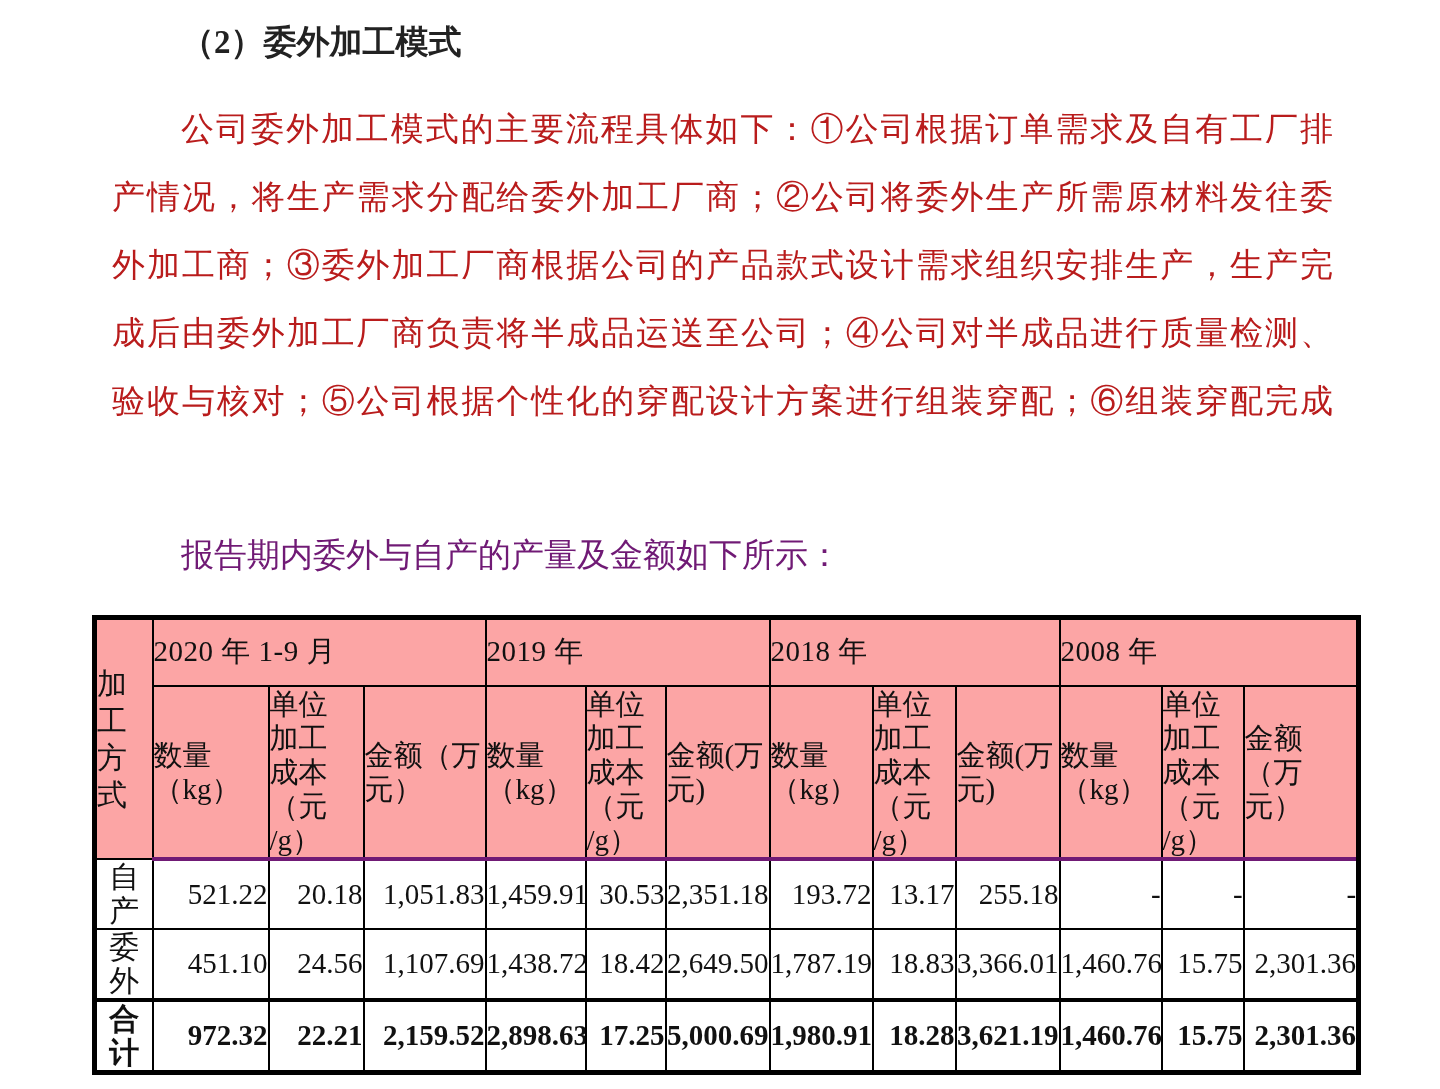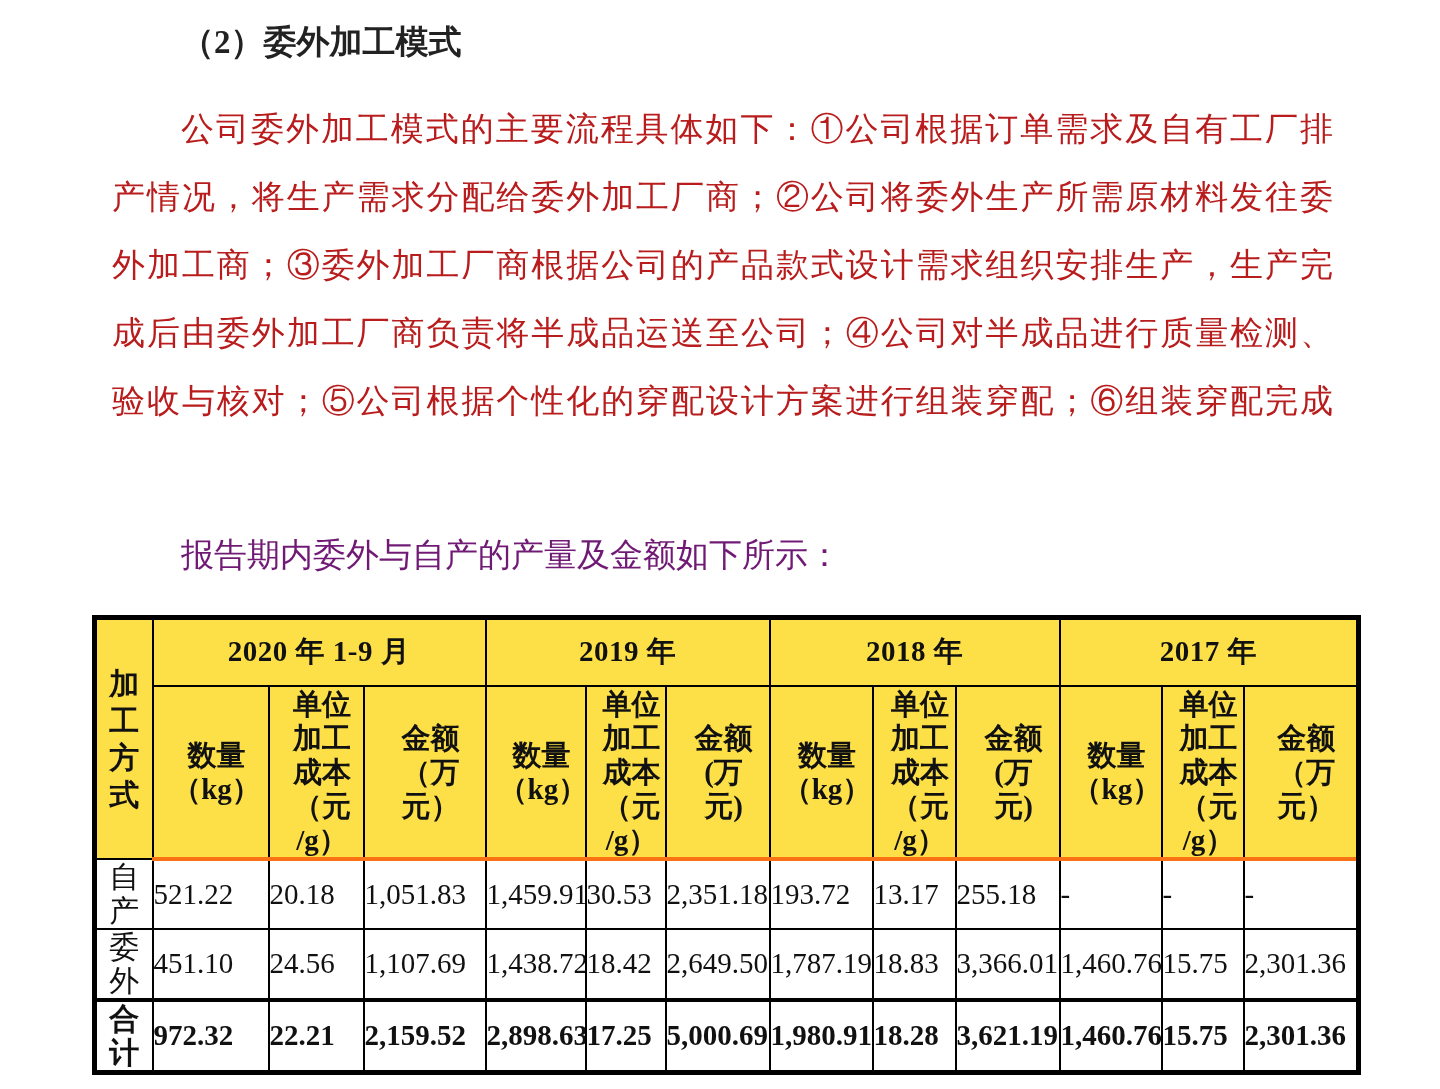--- a/index.html
+++ b/index.html
@@ -68,52 +68,52 @@
     padding: 0;
     overflow: hidden;
     color: #111;
   }
   tr.yr-row  { height: 68px; }
   tr.sub-row { height: 170px; }
   tr.data-row { height: 68px; }
   tr.data-row.r2 { height: 67px; }
   tr.total-row { height: 68px; }
   .hdr {
-    background: #fde047;
-    font-weight: 700;
-    text-align: center;
+    background: #fca5a5;
+    font-weight: 400;
+    text-align: left;
     vertical-align: middle;
   }
   th.corner {
     font-size: 30px;
     line-height: 37px;
     white-space: pre-line;
   }
   th.year {
     font-size: 29px;
     letter-spacing: 0.5px;
   }
   th.sub {
     font-size: 29px;
     line-height: 34px;
     white-space: pre-line;
   }
-  tr.sub-row th { border-bottom: 4px solid #f97316; padding-left: 12px; }
+  tr.sub-row th { border-bottom: 4px solid #701a75; }
   th.rowlabel {
     background: #fff;
     font-weight: 400;
     font-size: 30px;
     line-height: 34px;
     white-space: pre-line;
     text-align: center;
     vertical-align: middle;
   }
   td.num {
     font-size: 29px;
-    text-align: left;
+    text-align: right;
     padding-right: 9px;
     vertical-align: middle;
   }
   tr.total-row th, tr.total-row td {
     border-top: 4px solid #000;
     font-weight: 700;
   }
 </style>
 </head>
 <body>
@@ -148,21 +148,21 @@
   </colgroup>
   <tbody>
     <tr class="yr-row">
       <th class="hdr corner" rowspan="2">加
 工
 方
 式</th>
       <th class="hdr year" colspan="3">2020 年 1-9 月</th>
       <th class="hdr year" colspan="3">2019 年</th>
       <th class="hdr year" colspan="3">2018 年</th>
-      <th class="hdr year" colspan="3">2017 年</th>
+      <th class="hdr year" colspan="3">2008 年</th>
     </tr>
     <tr class="sub-row">
       <th class="hdr sub">数量
 （kg）</th>
       <th class="hdr sub">单位
 加工
 成本
 （元
 /g）</th>
       <th class="hdr sub">金额（万

